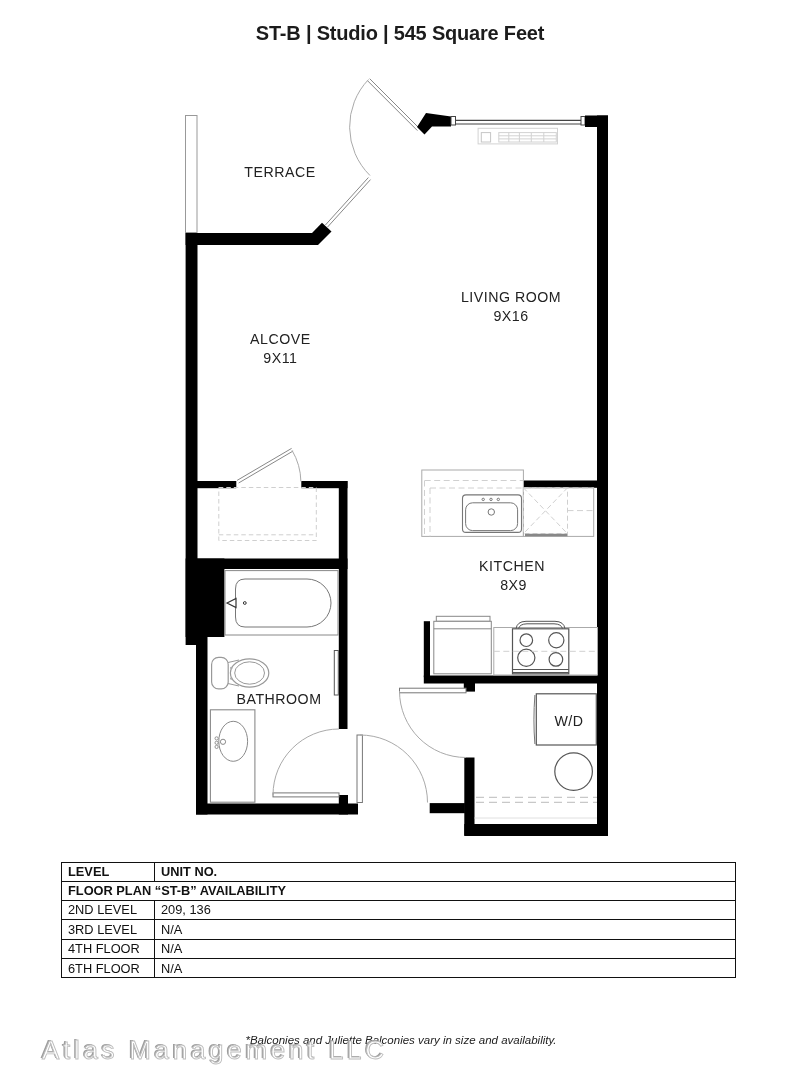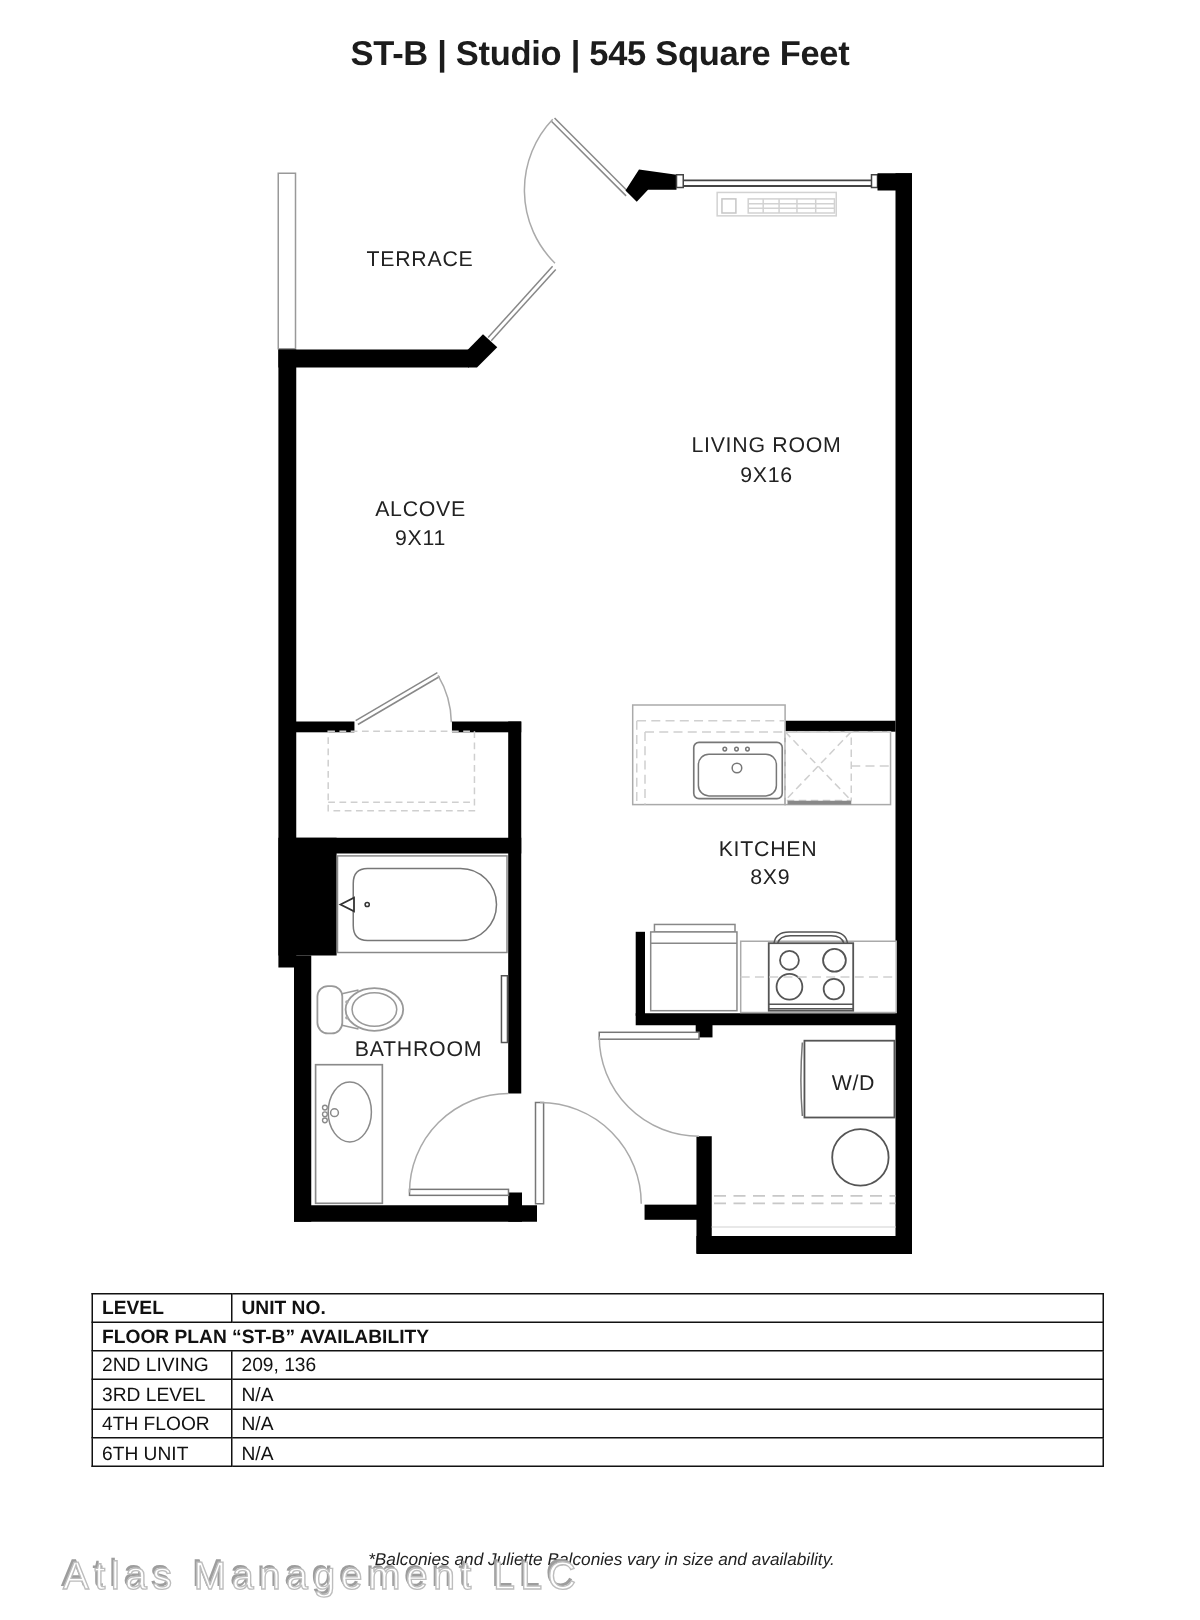--- a/index.html
+++ b/index.html
@@ -1,19 +1,19 @@
 <!DOCTYPE html>
 <html><head>
 <meta charset="utf-8">
 <style>
   html,body{margin:0;padding:0;background:#fff;}
   #page{position:relative;width:800px;height:1080px;background:#fff;overflow:hidden;
         font-family:"Liberation Sans",sans-serif;}
   #title{position:absolute;left:0;top:22px;width:800px;text-align:center;
-         font-size:23px;font-weight:bold;color:#1c1c1c;letter-spacing:-0.2px;}
+         font-size:20px;font-weight:bold;color:#1c1c1c;letter-spacing:-0.2px;}
   svg text{font-family:"Liberation Sans",sans-serif;fill:#222;}
   #tablewrap{position:absolute;left:61px;top:862px;width:675px;}
   table{border-collapse:collapse;width:675px;table-layout:fixed;
         font-size:12.8px;color:#111;}
   td{border:1.5px solid #111;padding:0 0 0 6px;height:17.9px;vertical-align:middle;
      white-space:nowrap;overflow:hidden;}
   tr:nth-child(n+3) td{height:18.4px;}
   .b{font-weight:bold;}
   #watermark{position:absolute;left:12px;top:1035px;font-size:26px;color:#fff;
              letter-spacing:3.7px;white-space:nowrap;z-index:5;
@@ -326,33 +326,33 @@
         </colgroup>
  <tbody>
           <tr>
             <td class="b">LEVEL</td>
             <td class="b">UNIT NO.</td>
           </tr>
  <tr>
             <td colspan="2" class="b">FLOOR PLAN “ST-B” AVAILABILITY</td>
           </tr>
  <tr>
-            <td>2ND LIVING</td>
+            <td>2ND LEVEL</td>
             <td>209, 136</td>
           </tr>
  <tr>
             <td>3RD LEVEL</td>
             <td>N/A</td>
           </tr>
  <tr>
             <td>4TH FLOOR</td>
             <td>N/A</td>
           </tr>
  <tr>
-            <td>6TH UNIT</td>
+            <td>6TH FLOOR</td>
             <td>N/A</td>
           </tr>
 </tbody>
       </table>
 </div>
 
 <div id="watermark">Atlas Management LLC</div>
 
 <div id="footnote">*Balconies and Juliette Balconies vary in size and availability.</div>
 

